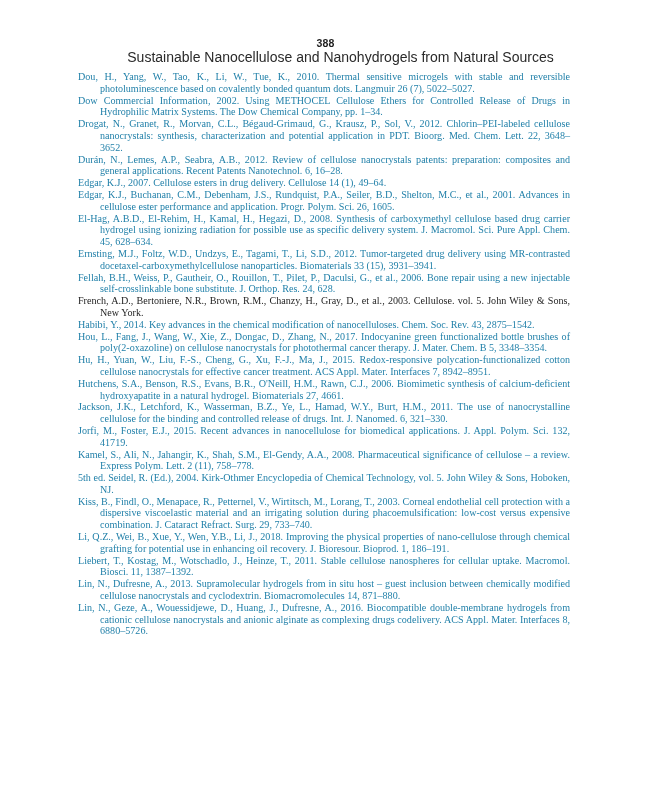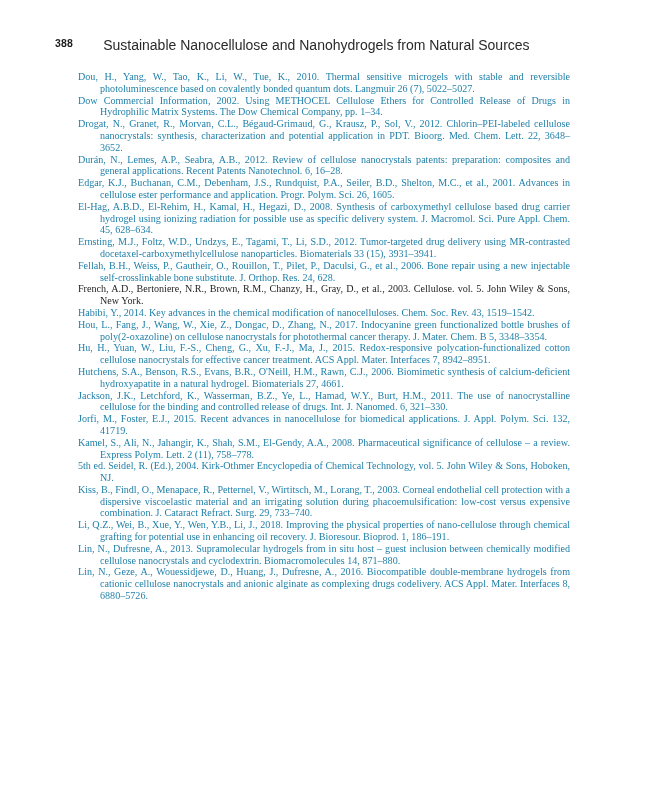--- a/index.html
+++ b/index.html
@@ -18,23 +18,24 @@
     height: 800px;
     background: var(--paper);
     overflow: hidden;
   }
   .header {
     position: absolute;
     top: 37px;
     left: 55px;
     right: 52px;
     display: flex;
-    align-items: flex-start;
+    align-items: center;
     font-family: "Liberation Sans", sans-serif;
     color: var(--ink);
+    flex-direction: column;
   }
   .page-number {
     font-weight: bold;
     font-size: 10.5px;
     letter-spacing: 0.2px;
   }
   .running-title {
     font-size: 14px;
     margin-left: 30px;
     color: #2a2a2a;
@@ -64,31 +65,33 @@
 <div class="page">
   <div class="header">
     <span class="page-number">388</span>
     <span class="running-title">Sustainable Nanocellulose and Nanohydrogels from Natural Sources</span>
   </div>
   <div class="refs">
       <div class="ref">Dou, H., Yang, W., Tao, K., Li, W., Tue, K., 2010. Thermal sensitive microgels with stable and reversible photoluminescence based on covalently bonded quantum dots. Langmuir 26 (7), 5022–5027.</div>
       <div class="ref">Dow Commercial Information, 2002. Using METHOCEL Cellulose Ethers for Controlled Release of Drugs in Hydrophilic Matrix Systems. The Dow Chemical Company, pp. 1–34.</div>
       <div class="ref">Drogat, N., Granet, R., Morvan, C.L., Bégaud-Grimaud, G., Krausz, P., Sol, V., 2012. Chlorin–PEI-labeled cellulose nanocrystals: synthesis, characterization and potential application in PDT. Bioorg. Med. Chem. Lett. 22, 3648–3652.</div>
       <div class="ref">Durán, N., Lemes, A.P., Seabra, A.B., 2012. Review of cellulose nanocrystals patents: preparation: composites and general applications. Recent Patents Nanotechnol. 6, 16–28.</div>
+      <div class="ref">Edgar, K.J., 2007. Cellulose esters in drug delivery. Cellulose 14 (1), 49–64.</div>
       <div class="ref">Edgar, K.J., Buchanan, C.M., Debenham, J.S., Rundquist, P.A., Seiler, B.D., Shelton, M.C., et al., 2001. Advances in cellulose ester performance and application. Progr. Polym. Sci. 26, 1605.</div>
       <div class="ref">El-Hag, A.B.D., El-Rehim, H., Kamal, H., Hegazi, D., 2008. Synthesis of carboxymethyl cellulose based drug carrier hydrogel using ionizing radiation for possible use as specific delivery system. J. Macromol. Sci. Pure Appl. Chem. 45, 628–634.</div>
       <div class="ref">Ernsting, M.J., Foltz, W.D., Undzys, E., Tagami, T., Li, S.D., 2012. Tumor-targeted drug delivery using MR-contrasted docetaxel-carboxymethylcellulose nanoparticles. Biomaterials 33 (15), 3931–3941.</div>
       <div class="ref">Fellah, B.H., Weiss, P., Gautheir, O., Rouillon, T., Pilet, P., Daculsi, G., et al., 2006. Bone repair using a new injectable self-crosslinkable bone substitute. J. Orthop. Res. 24, 628.</div>
       <div class="ref plain">French, A.D., Bertoniere, N.R., Brown, R.M., Chanzy, H., Gray, D., et al., 2003. Cellulose. vol. 5. John Wiley &amp; Sons, New York.</div>
-      <div class="ref">Habibi, Y., 2014. Key advances in the chemical modification of nanocelluloses. Chem. Soc. Rev. 43, 1519–1542.</div>
+      <div class="ref">Habibi, Y., 2014. Key advances in the chemical modification of nanocelluloses. Chem. Soc. Rev. 43, 2875–1542.</div>
       <div class="ref">Hou, L., Fang, J., Wang, W., Xie, Z., Dongac, D., Zhang, N., 2017. Indocyanine green functionalized bottle brushes of poly(2-oxazoline) on cellulose nanocrystals for photothermal cancer therapy. J. Mater. Chem. B 5, 3348–3354.</div>
       <div class="ref">Hu, H., Yuan, W., Liu, F.-S., Cheng, G., Xu, F.-J., Ma, J., 2015. Redox-responsive polycation-functionalized cotton cellulose nanocrystals for effective cancer treatment. ACS Appl. Mater. Interfaces 7, 8942–8951.</div>
       <div class="ref">Hutchens, S.A., Benson, R.S., Evans, B.R., O'Neill, H.M., Rawn, C.J., 2006. Biomimetic synthesis of calcium-deficient hydroxyapatite in a natural hydrogel. Biomaterials 27, 4661.</div>
       <div class="ref">Jackson, J.K., Letchford, K., Wasserman, B.Z., Ye, L., Hamad, W.Y., Burt, H.M., 2011. The use of nanocrystalline cellulose for the binding and controlled release of drugs. Int. J. Nanomed. 6, 321–330.</div>
       <div class="ref">Jorfi, M., Foster, E.J., 2015. Recent advances in nanocellulose for biomedical applications. J. Appl. Polym. Sci. 132, 41719.</div>
       <div class="ref">Kamel, S., Ali, N., Jahangir, K., Shah, S.M., El-Gendy, A.A., 2008. Pharmaceutical significance of cellulose – a review. Express Polym. Lett. 2 (11), 758–778.</div>
       <div class="ref">5th ed. Seidel, R. (Ed.), 2004. Kirk-Othmer Encyclopedia of Chemical Technology, vol. 5. John Wiley &amp; Sons, Hoboken, NJ.</div>
       <div class="ref">Kiss, B., Findl, O., Menapace, R., Petternel, V., Wirtitsch, M., Lorang, T., 2003. Corneal endothelial cell protection with a dispersive viscoelastic material and an irrigating solution during phacoemulsification: low-cost versus expensive combination. J. Cataract Refract. Surg. 29, 733–740.</div>
       <div class="ref">Li, Q.Z., Wei, B., Xue, Y., Wen, Y.B., Li, J., 2018. Improving the physical properties of nano-cellulose through chemical grafting for potential use in enhancing oil recovery. J. Bioresour. Bioprod. 1, 186–191.</div>
+      <div class="ref">Liebert, T., Kostag, M., Wotschadlo, J., Heinze, T., 2011. Stable cellulose nanospheres for cellular uptake. Macromol. Biosci. 11, 1387–1392.</div>
       <div class="ref">Lin, N., Dufresne, A., 2013. Supramolecular hydrogels from in situ host – guest inclusion between chemically modified cellulose nanocrystals and cyclodextrin. Biomacromolecules 14, 871–880.</div>
       <div class="ref">Lin, N., Geze, A., Wouessidjewe, D., Huang, J., Dufresne, A., 2016. Biocompatible double-membrane hydrogels from cationic cellulose nanocrystals and anionic alginate as complexing drugs codelivery. ACS Appl. Mater. Interfaces 8, 6880–5726.</div>
     </div>
 </div>
 
 </body></html>

